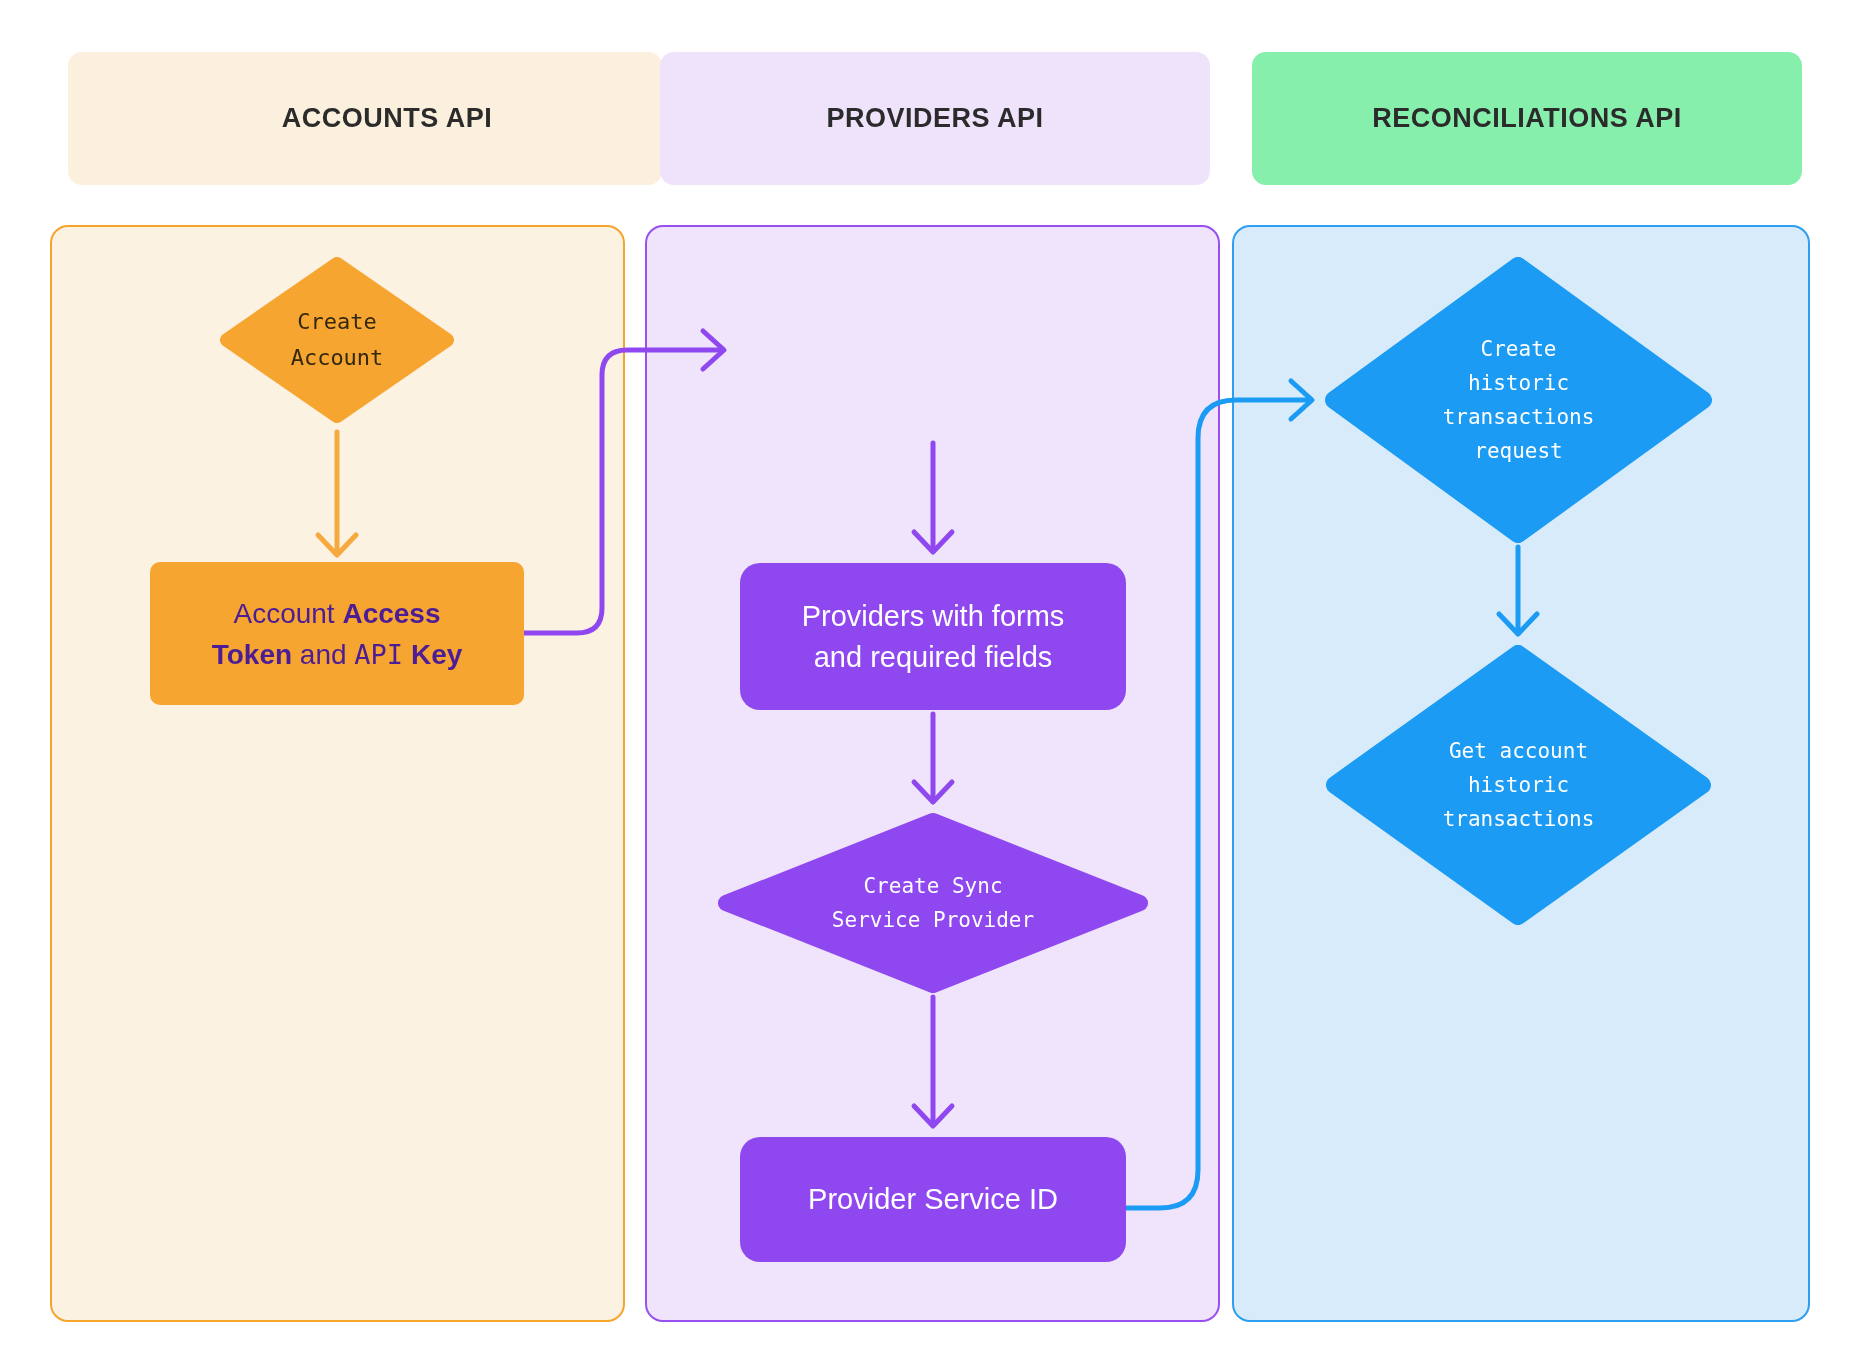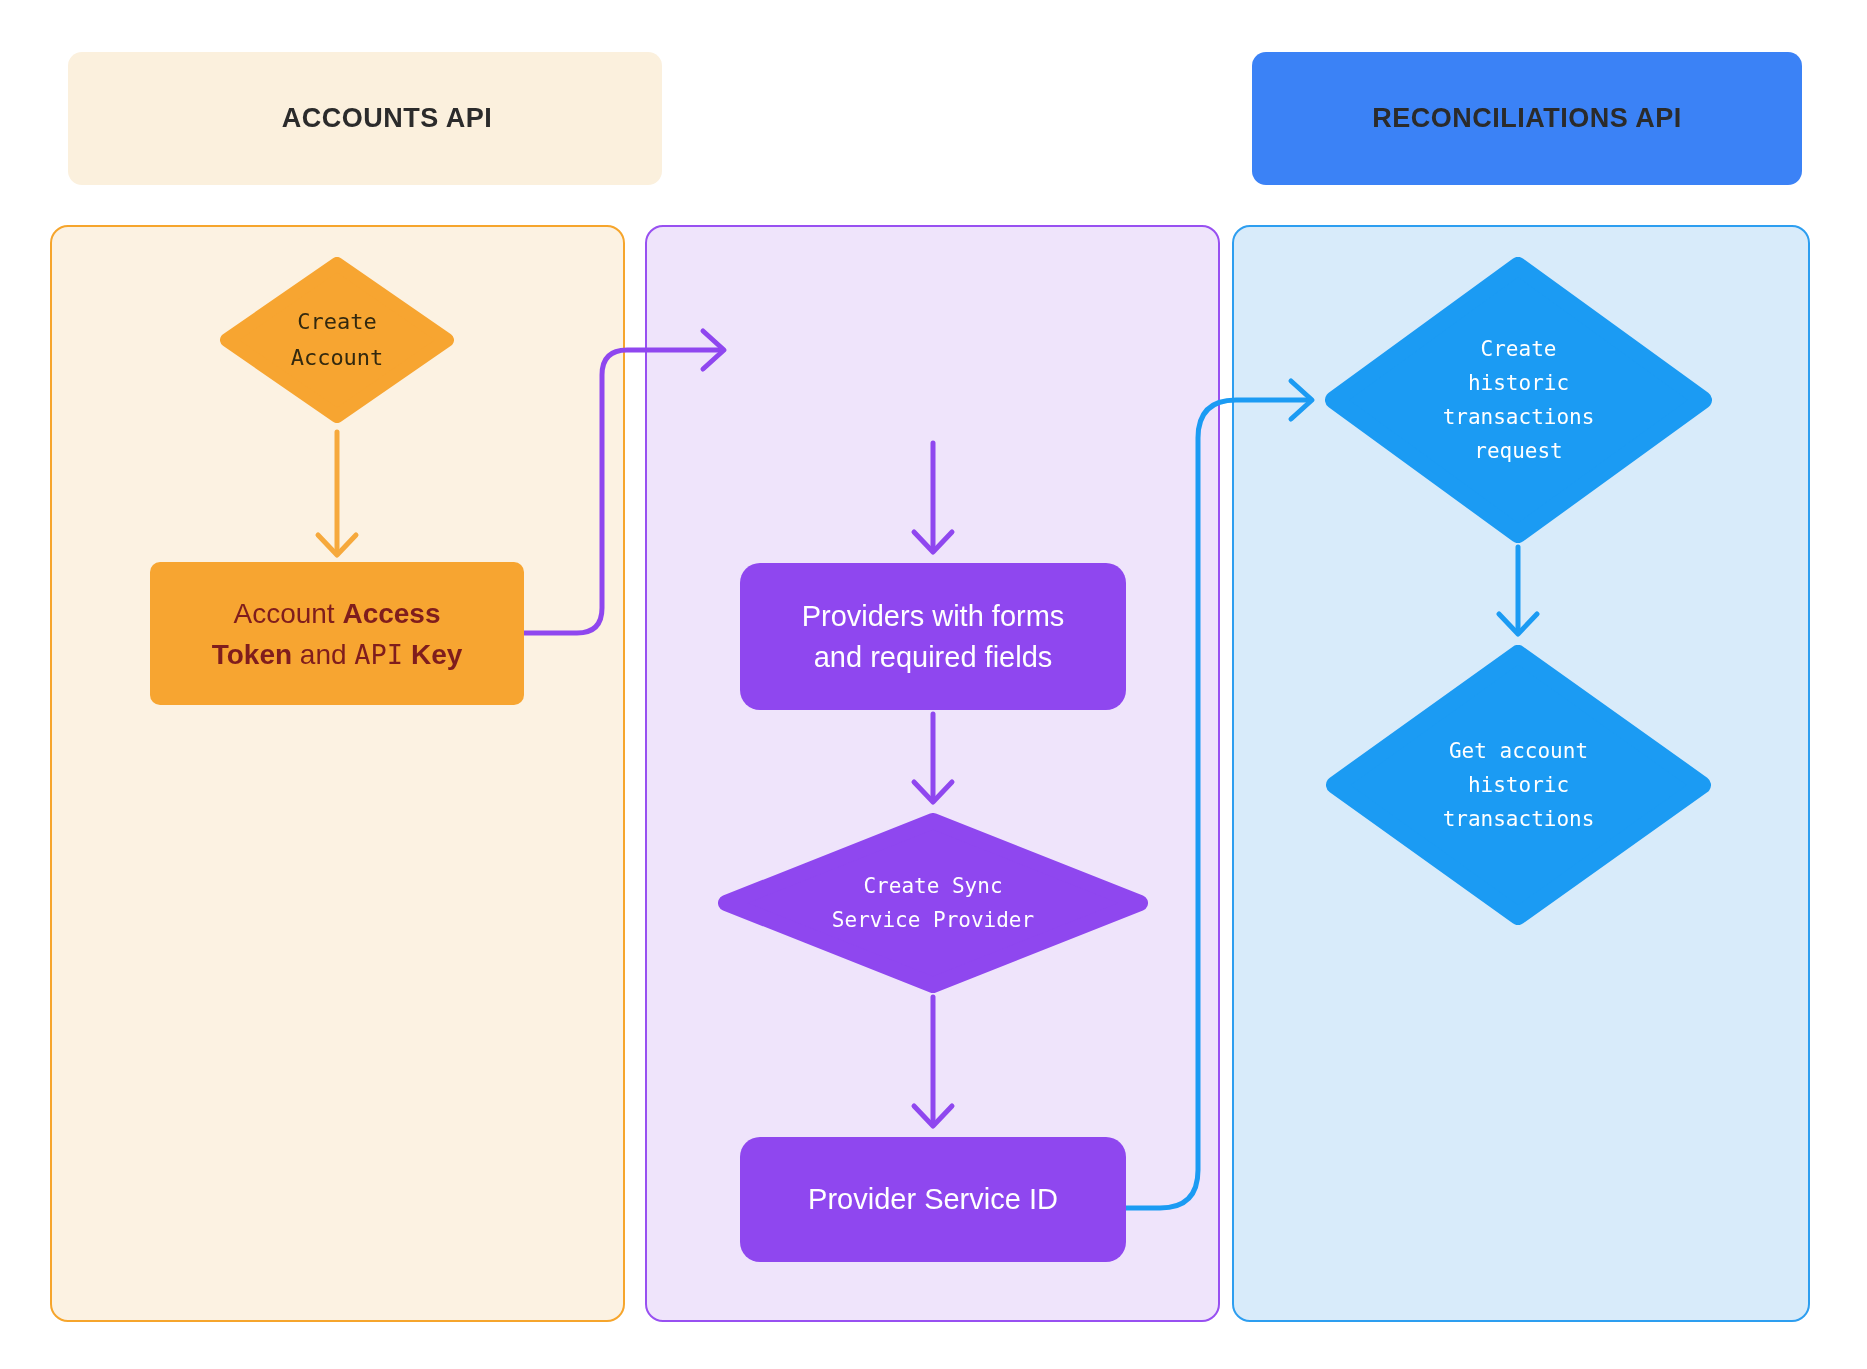--- a/index.html
+++ b/index.html
@@ -12,21 +12,21 @@
   }
   
   .header-pill{
     position:absolute;top:52px;height:133px;width:550px;
     border-radius:14px;
     display:flex;align-items:center;justify-content:center;
     font-size:27px;font-weight:700;letter-spacing:.5px;color:#2b2b2b;
   }
   .hp-accounts{left:68px;background:#fbf0dd;padding-left:44px;}
   .hp-providers{left:660px;background:#efe3fc;}
-  .hp-reconciliations{left:1252px;background:#3b82f6;}
+  .hp-reconciliations{left:1252px;background:#86efac;}
   
   .panel{
     position:absolute;top:225px;height:1097px;
     border-radius:18px;box-sizing:border-box;border:2px solid transparent;
   }
   .panel-accounts{left:50px;width:575px;background:#fcf2e2;border-color:#f6a52c;}
   .panel-providers{left:645px;width:575px;background:#efe4fb;border-color:#9850f1;}
   .panel-reconciliations{left:1232px;width:578px;background:#d8ebfa;border-color:#2d9ef0;}
   
   .diamond{position:absolute;}
@@ -42,21 +42,21 @@
   .text-dark{color:#33290f;}
   .text-white{color:#ffffff;}
   
   .flowbox{
     position:absolute;box-sizing:border-box;
     display:flex;align-items:center;justify-content:center;text-align:center;
     white-space:pre-line;
   }
   .box-orange{
     background:#f7a531;border-radius:10px;
-    color:#7f1d1d;font-size:28px;font-weight:400;line-height:41px;
+    color:#4c1d95;font-size:28px;font-weight:400;line-height:41px;
     padding:8px 8px;
   }
   .box-purple{
     background:#8f47ef;border-radius:20px;
     color:#ffffff;font-size:29px;font-weight:500;line-height:41px;
     padding:8px 14px;
   }
   .seg-b{font-weight:700;}
   .seg-mono{font-family:"DejaVu Sans Mono", monospace;font-weight:400;font-size:27px;}
   
@@ -69,20 +69,23 @@
   .fill-purple{fill:#8f47ef;stroke:#8f47ef;}
   .fill-blue{fill:#1b9bf3;stroke:#1b9bf3;}
 </style>
 </head>
 <body>
 
 <div class="canvas">
 
   <div class="header-pill hp-accounts">
     <span>ACCOUNTS API</span>
+  </div>
+  <div class="header-pill hp-providers">
+    <span>PROVIDERS API</span>
   </div>
   <div class="header-pill hp-reconciliations">
     <span>RECONCILIATIONS API</span>
   </div>
 
   <div class="panel panel-accounts"></div>
   <div class="panel panel-providers"></div>
   <div class="panel panel-reconciliations"></div>
 
   <svg class="arrows" viewBox="0 0 1867 1369">

